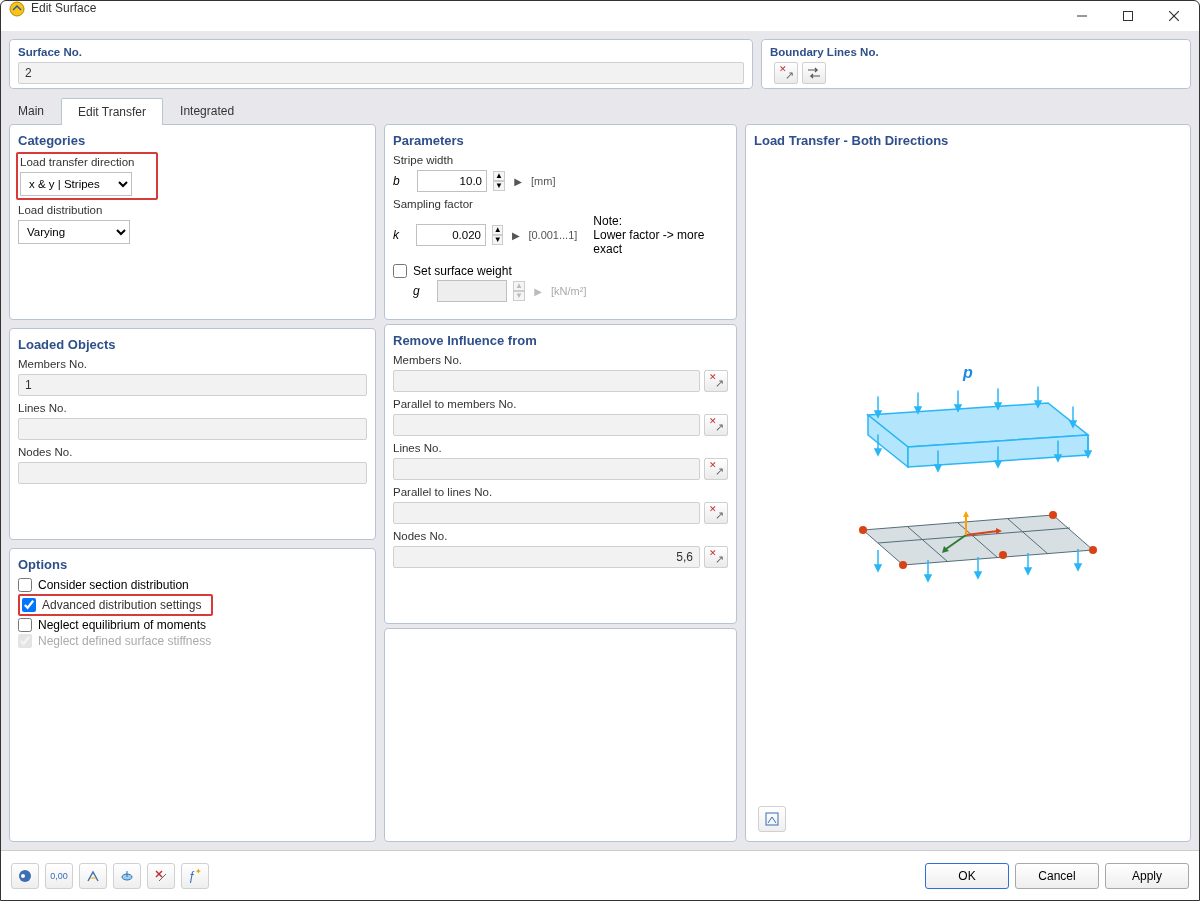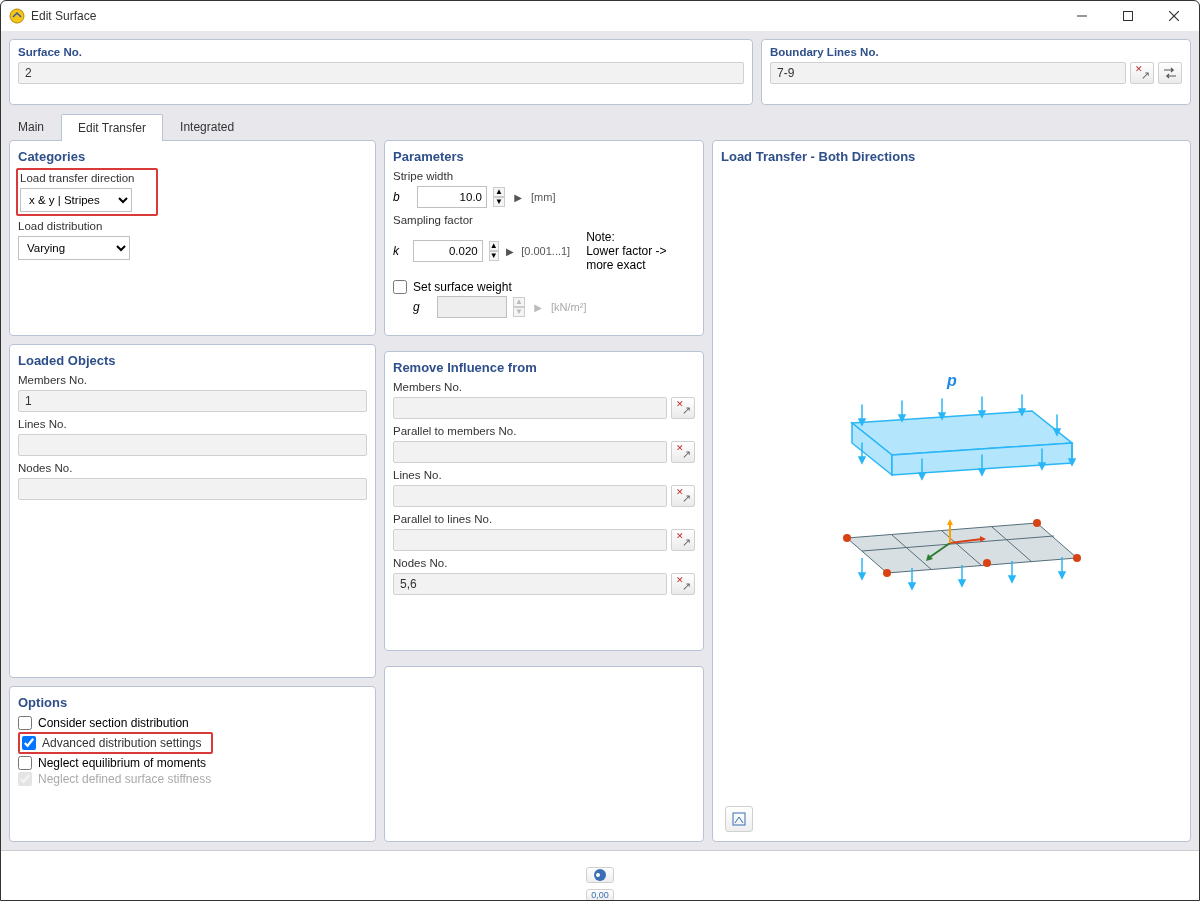--- a/index.html
+++ b/index.html
@@ -1,42 +1,42 @@
 <!DOCTYPE html>
 <html><head>
 <meta charset="utf-8">
 <style>
 * { box-sizing: border-box; margin: 0; padding: 0; font-family: "Segoe UI", Tahoma, sans-serif; font-size: 12px; }
 body { background: #fff; width: 1200px; height: 901px; overflow: hidden; display: flex; flex-direction: column; border: 1px solid #333; border-radius: 6px 6px 0 0; }
 
 
-.titlebar { height: 30px; display: flex; align-items: center; padding: 0 2px 0 8px; }
+.titlebar { height: 30px; display: flex; align-items: flex-start; padding: 0 2px 0 8px; }
 .titlebar .appicon { width: 16px; height: 16px; margin-right: 6px; display:flex; align-items:center; justify-content:center; }
 .titlebar .title { flex:1; color:#333; }
 .winbtns { display:flex; height:100%; }
 .winbtn { width:46px; display:flex; align-items:center; justify-content:center; color:#333; }
 
 
 .toparea { background:#e8e8ec; padding:8px; display:flex; gap:8px; }
-.fieldbox { flex:1; border:1px solid #b8c4d6; border-radius:4px; background:#fff; padding:6px 8px 20px 8px; }
+.fieldbox { flex:1; border:1px solid #b8c4d6; border-radius:4px; background:#fff; padding:6px 8px 4px 8px; }
 .fieldbox.right { flex:0 0 430px; }
 .label { color:#2e4f8a; font-weight:600; margin-bottom:4px; font-size:11.5px; }
 .txtinput { width:100%; height:22px; background:#f2f2f2; border:1px solid #d0d0d0; border-radius:2px; padding:0 6px; color:#333; }
 .iconbtn { width:24px; height:22px; border:1px solid #d0d0d0; background:linear-gradient(#fff,#eaeaea); border-radius:2px; display:flex; align-items:center; justify-content:center; margin-left:4px; cursor:pointer; }
 .inline { display:flex; align-items:center; }
 
 
 .tabbar { display:flex; padding:0 0; background:#e8e8ec; }
 .tab { padding:6px 16px; color:#333; border:1px solid transparent; border-bottom:none; cursor:pointer; }
 .tab.active { background:#fff; border-color:#b8c4d6; border-top:1px solid #b8c4d6; border-radius:2px 2px 0 0; position:relative; top:1px; }
 
 
 .body { flex:1; background:#e8e8ec; padding:0 8px 8px 8px; display:flex; gap:8px; }
 .leftcol { width:367px; display:flex; flex-direction:column; gap:8px; }
-.midcol { width:320px; display:flex; flex-direction:column; gap:15px; }
+.midcol { width:353px; display:flex; flex-direction:column; gap:4px; }
 .rightcol { flex:1; display:flex; flex-direction:column; gap:8px; }
 
 .panel { background:#fff; border:1px solid #b8c4d6; border-radius:4px; padding:8px; }
 .panel-title { color:#2e4f8a; font-weight:600; margin-bottom:6px; font-size:13px; }
 .plabel { color:#333; margin:6px 0 4px 0; font-size:11.5px; }
 .highlight { border:2px solid #d83a3a; border-radius:2px; padding:2px; margin:-2px; }
 
 select,.combo { width:112px; height:24px; border:1px solid #c0c0c0; background:#fff; padding:0 4px; font-size:11.5px; }
 .pick-btn { width:24px; height:22px; border:1px solid #d0d0d0; background:linear-gradient(#fff,#eaeaea); border-radius:2px; display:flex; align-items:center; justify-content:center; cursor:pointer; margin-left:4px; position:relative; }
 .pick-btn::before { content:"✕"; color:#c03030; font-size:9px; position:absolute; top:1px; left:4px; }
@@ -54,21 +54,21 @@
 .cbx-row { display:flex; align-items:center; gap:6px; margin:2px 0; }
 input[type=checkbox] { width:14px; height:14px; }
 .cbx-row.dis { color:#aaa;align-items:flex-end; }
 .cbx-row.dis input[type=checkbox] { filter:grayscale(1); opacity:.6; }
 
 .preview { flex:1; display:flex; flex-direction:column; }
 .preview-canvas { flex:1; position:relative; display:flex; align-items:center; justify-content:center; }
 .preview-footer { height:28px; display:flex; align-items:center; padding:0 4px; }
 
 
-.footer { height:50px; border-top:1px solid #ccc; background:#fff; display:flex; align-items:center; padding:16px 10px; gap:6px;flex-direction:column; }
+.footer { height:50px; border-top:1px solid #ccc; background:#fff; display:flex; align-items:center; padding:6px 10px; gap:6px; }
 .toolbtn { width:28px; height:26px; border:1px solid #d0d0d0; border-radius:3px; display:flex; align-items:center; justify-content:center; background:linear-gradient(#fff,#eee); cursor:pointer; font-size:12px; }
 .spacer { flex:1; }
 .dlgbtn { width:84px; height:26px; border:1px solid #a8a8a8; border-radius:3px; background:linear-gradient(#fff,#eee); cursor:pointer; }
 .dlgbtn.primary { border-color:#2e6fd9; }
 
 
 .art { width:280px; }
 .p-label { fill:#1e88e5; font-weight:bold; font-size:16px; font-style:italic; }
 .surf { fill:#b3e5fc; stroke:#29b6f6; stroke-width:1.5; }
 .arr { stroke:#29b6f6; stroke-width:1.5; fill:#29b6f6; }
@@ -107,21 +107,20 @@
 </div>
 
 <div class="toparea">
   <div class="fieldbox">
     <div class="label">Surface No.</div>
     <input class="txtinput" value="2" style="">
   </div>
   <div class="fieldbox right">
     <div class="label">Boundary Lines No.</div>
     <div class="inline">
-      <input class="txtinput" style="flex: 1 1 0%;" value="7-9">
       <div class="pick-btn"></div>
       <div class="iconbtn">
           <svg width="14" height="12" viewBox="0 0 14 12">
             <path d="M1 3 H10 L8 1 M10 3 L8 5 M13 9 H4 L6 7 M4 9 L6 11" stroke="#555" stroke-width="1.2" fill="none"></path>
           </svg>
         </div>
     </div>
   </div>
 </div>
 
@@ -142,21 +141,21 @@
         <select class="combo">
           <option>x &amp; y | Stripes</option>
         </select>
       </div>
       <div class="plabel">Load distribution</div>
       <select class="combo">
         <option>Varying</option>
       </select>
     </div>
 
-    <div class="panel" style="height:334px">
+    <div class="panel" style="height:212px">
       <div class="panel-title">Loaded Objects</div>
       <div class="plabel">Members No.</div>
       <input class="txtinput" value="1" style="">
       <div class="plabel">Lines No.</div>
       <input class="txtinput" value="" style="">
       <div class="plabel">Nodes No.</div>
       <input class="txtinput" value="" style="">
     </div>
 
     <div class="panel" style="flex:1">
@@ -244,21 +243,21 @@
           <input class="txtinput" style="flex: 1 1 0%;" value="">
           <div class="pick-btn"></div>
         </div>
       <div class="plabel">Parallel to lines No.</div>
       <div class="inline">
           <input class="txtinput" style="flex: 1 1 0%;" value="">
           <div class="pick-btn"></div>
         </div>
       <div class="plabel">Nodes No.</div>
       <div class="inline">
-          <input class="txtinput" style="flex: 1 1 0%;" value="5,6">
+          <input class="txtinput" style="flex: 1 1 0%; text-align: right;" value="5,6">
           <div class="pick-btn"></div>
         </div>
     </div>
 
     <div class="panel" style="flex:1"></div>
 
   </div>
 
   <div class="rightcol">
     <div class="panel preview">

